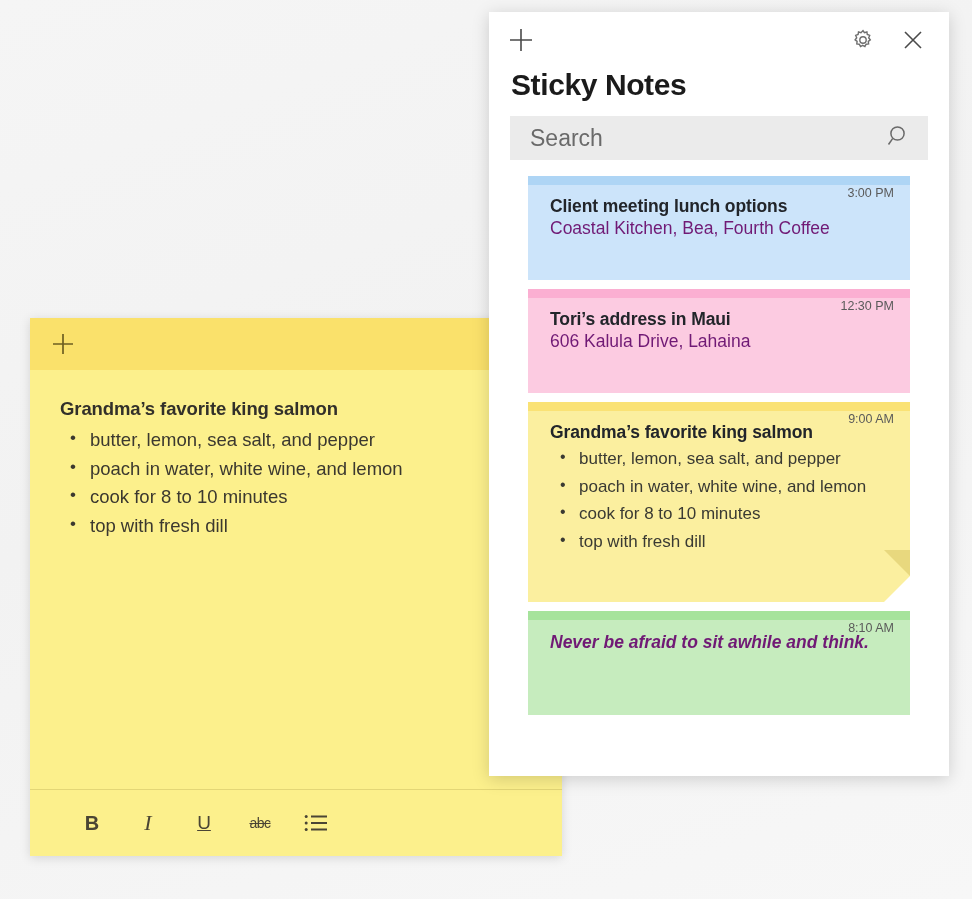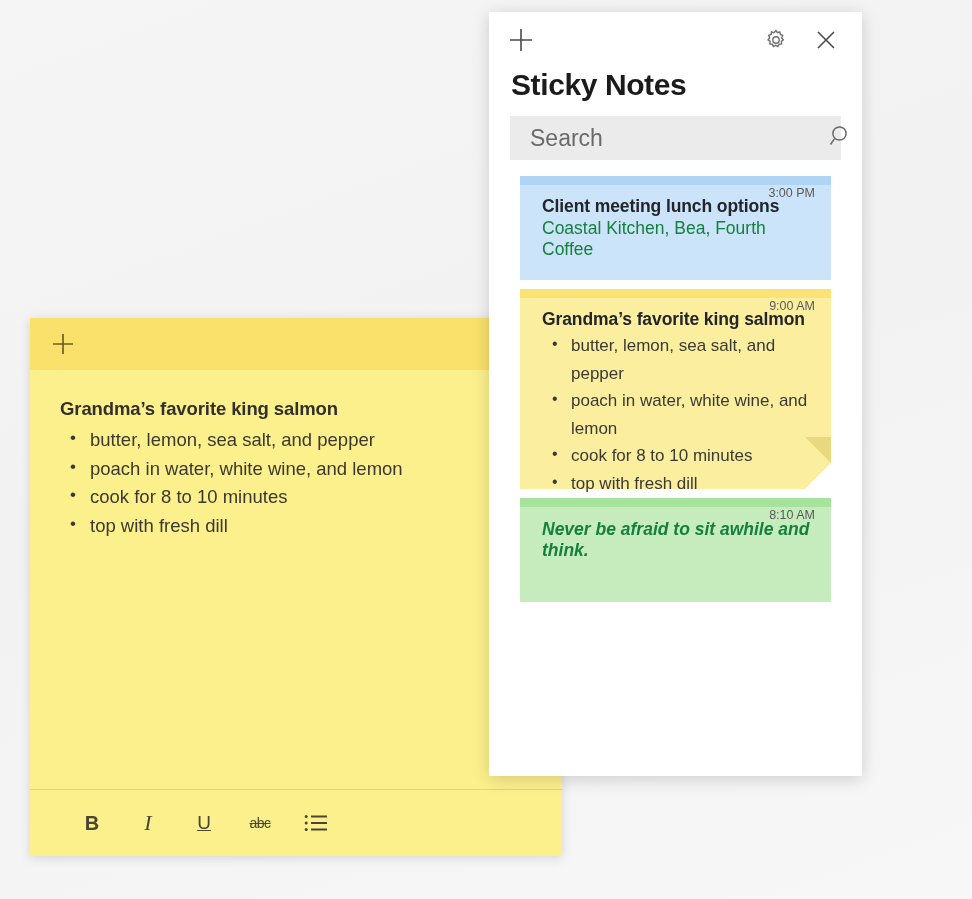--- a/index.html
+++ b/index.html
@@ -120,21 +120,21 @@
   .fmt-btn.bold { font-weight: bold; font-size: 20px; }
   .fmt-btn.italic { font-style: italic; font-family: "Liberation Serif", serif; font-size: 22px; }
   .fmt-btn.underline { text-decoration: underline; font-size: 19px; }
   .fmt-btn.strike { text-decoration: line-through; font-size: 14px; letter-spacing: -0.5px;}
 
   
   .notes-panel {
     position: absolute;
     left: 489px;
     top: 12px;
-    width: 373px;
+    width: 460px;
     height: 764px;
     background: #ffffff;
     box-shadow: 0 3px 16px rgba(0,0,0,0.17);
     display: flex;
     flex-direction: column;
     overflow: hidden;
   }
   .panel-topbar {
     height: 56px;
     flex: none;
@@ -179,21 +179,21 @@
     outline: none;
     background: transparent;
     font-family: "Liberation Sans", sans-serif;
     font-size: 23px;
     color: #3c3c3c;
   }
   .search-input::placeholder { color: #6a6a6a; opacity: 1; }
 
   .notes-list {
     flex: 1 1 auto;
-    padding: 0 31px;
+    padding: 0 39px;
     overflow: hidden;
   }
   .note-card {
     position: relative;
     margin-bottom: 9px;
     padding: 14px 18px 16px 22px;
     box-sizing: border-box;
   }
   .note-card .strip {
     position: absolute;
@@ -210,21 +210,21 @@
   .card-title {
     font-size: 17.5px;
     font-weight: bold;
     color: #22252a;
     margin: 6px 0 1px 0;
     letter-spacing: -0.1px;
   }
   .card-title.plain { font-weight: normal; }
   .card-sub {
     font-size: 17.5px;
-    color: #15803d;
+    color: #701a75;
     margin: 0;
   }
   .card-sub.italic { font-style: italic; font-weight: 600; margin-top: 7px; }
   .card-list {
     margin: 2px 0 0 0;
     padding: 0 0 0 6px;
     list-style: none;
   }
   .card-list li {
     font-size: 17px;
@@ -341,20 +341,26 @@
 
   <div class="notes-list">
 
     <div class="note-card" style="background:#cce4fa;height:104px;">
       <div class="strip" style="background:#aed5f5;"></div>
       <div class="card-time">3:00 PM</div>
       <div class="card-title">Client meeting lunch options</div>
       <div class="card-sub">Coastal Kitchen, Bea, Fourth Coffee</div>
     </div>
 
+    <div class="note-card" style="background:#fccbe1;height:104px;">
+      <div class="strip" style="background:#fbafd2;"></div>
+      <div class="card-time">12:30 PM</div>
+      <div class="card-title">Tori’s address in Maui</div>
+      <div class="card-sub">606 Kalula Drive, Lahaina</div>
+    </div>
 
     <div class="note-card" style="background:#fbef9f;height:200px;">
       <div class="strip" style="background:#fae275;"></div>
       <div class="card-time">9:00 AM</div>
       <div class="card-title">Grandma’s favorite king salmon</div>
       <ul class="card-list">
         <li>butter, lemon, sea salt, and pepper</li>
         <li>poach in water, white wine, and lemon</li>
         <li>cook for 8 to 10 minutes</li>
         <li>top with fresh dill</li>

